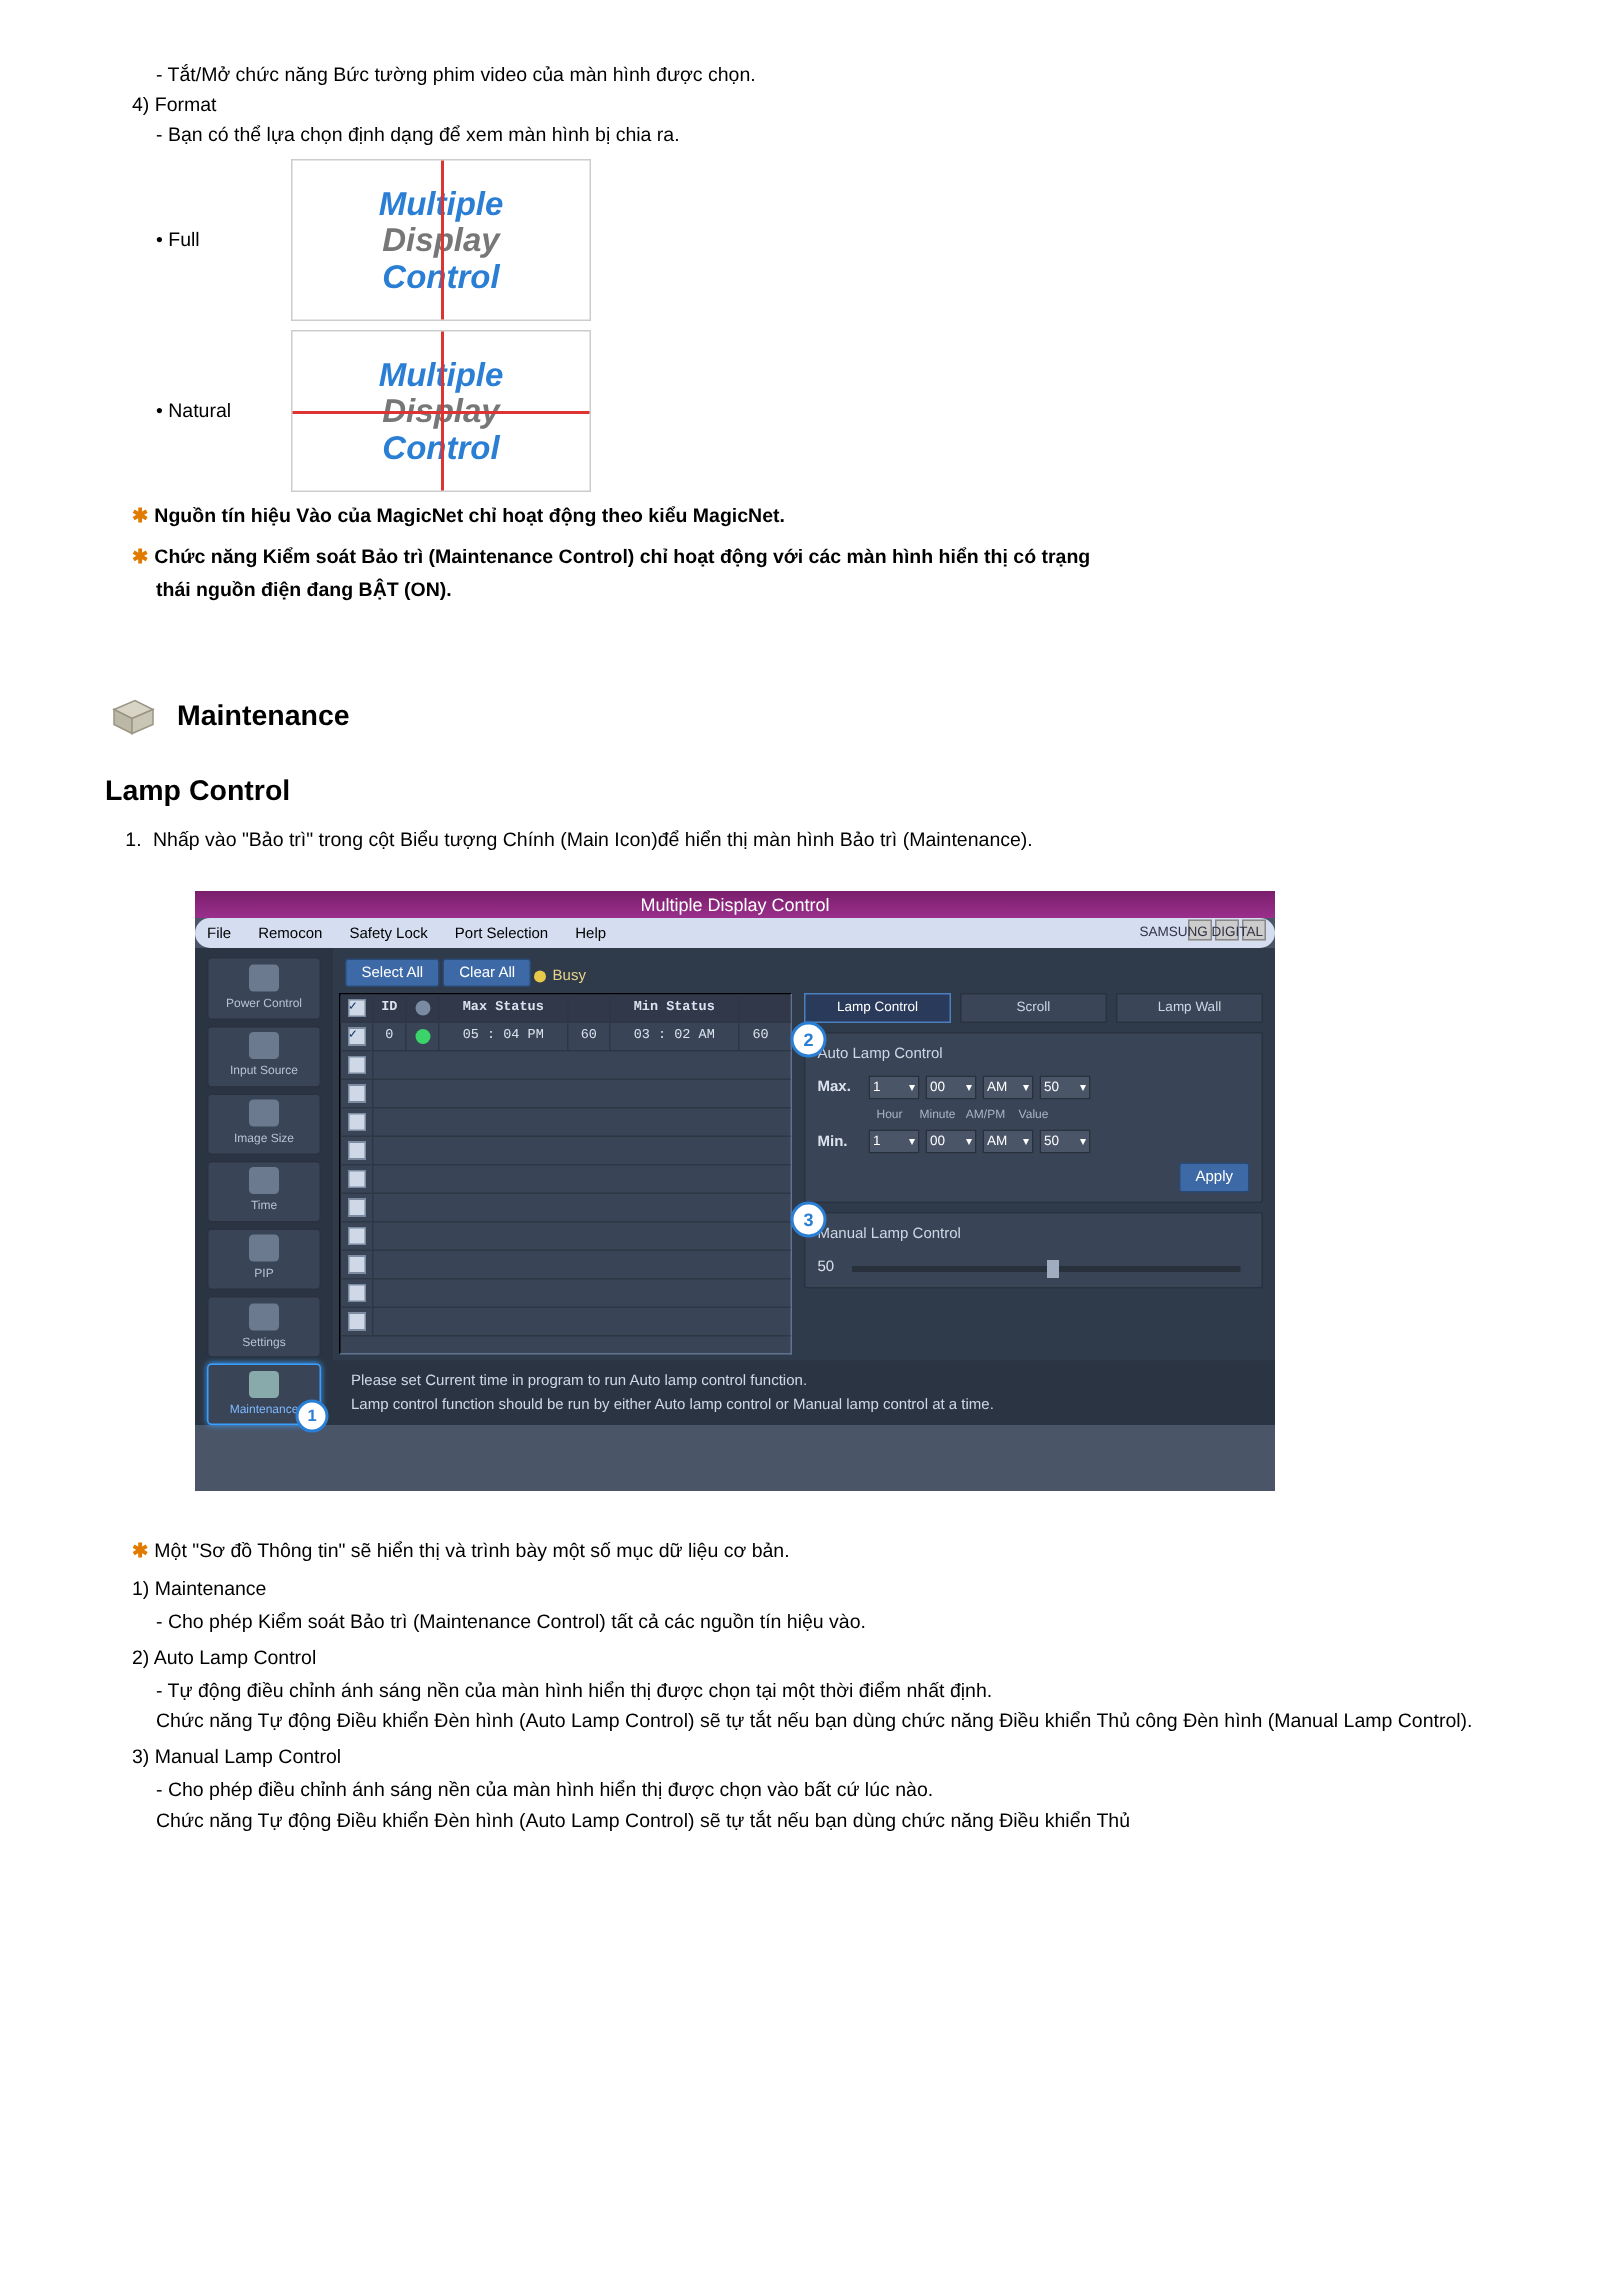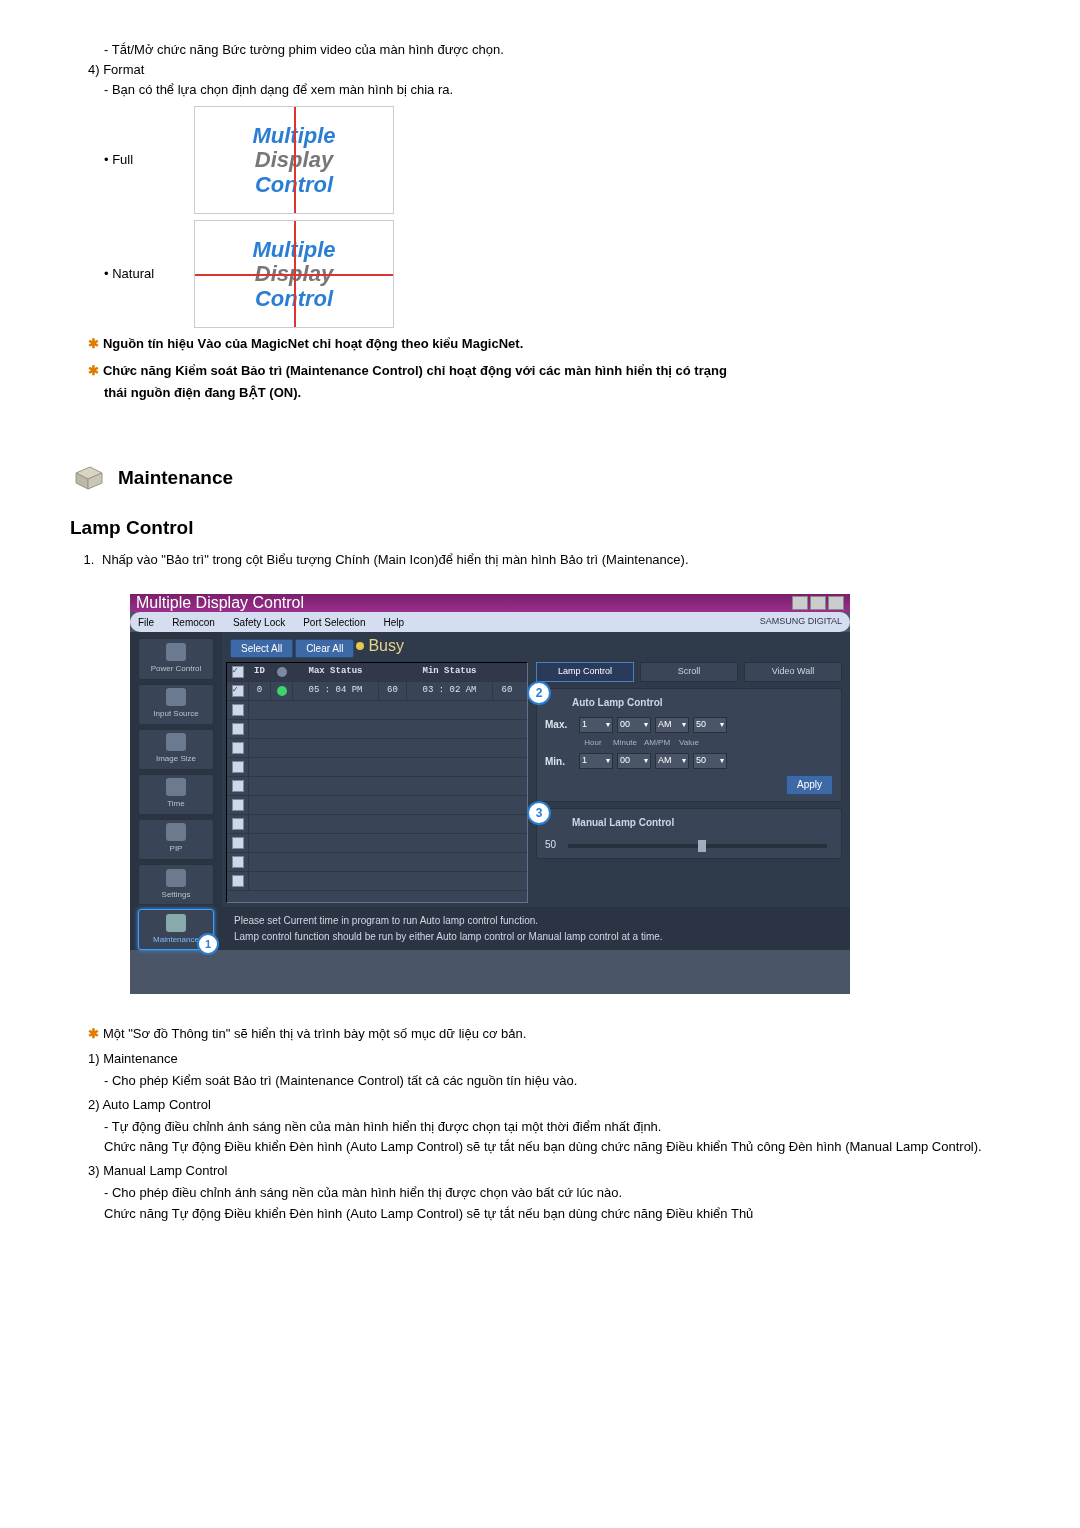--- a/index.html
+++ b/index.html
@@ -42,21 +42,21 @@
   h3.subhead { font-size: 19px; font-weight: bold; margin: 20px 0 8px 0; }
   ol.num { margin: 4px 0 24px 28px; padding: 0; }
   ol.num li { margin: 2px 0; padding-left: 4px; }
   .screenshot {
     width: 720px; height: 400px; margin: 16px 0 30px 60px;
     background: #4a5568; position: relative; font-family: Tahoma, Arial, sans-serif;
     color: #fff; font-size: 10px;
   }
   .ss-title {
     height: 18px; background: linear-gradient(#7a1f6c,#9a2f8c);
-    display: flex; align-items: center; padding: 0 6px; font-size: 16px;
+    display: flex; align-items: center; padding: 0 6px; font-size: 12px; flex-direction: column;
   }
   .ss-title .winbtns { margin-left: auto; display: flex; gap: 2px; }
   .ss-title .winbtn { width: 14px; height: 12px; background: #ccc; border: 1px solid #888; }
   .ss-menubar {
     height: 20px; background: #d4def0; color: #000; display: flex; align-items: center;
     padding: 0 8px; gap: 18px; font-size: 10px; border-radius: 10px;
   }
   .ss-menubar .brand { margin-left: auto; color: #334; font-size: 9px; }
   .ss-body { display: flex; height: 318px; background: #2f3a4a; }
   .ss-sidebar {
@@ -78,21 +78,21 @@
     font-weight: bold; font-size: 11px; display: flex; align-items: center; justify-content: center;
   }
   .ss-main { flex: 1; display: flex; flex-direction: column; }
   .ss-toprow {
     height: 26px; background: #2f3a4a; display: flex; align-items: flex-end; padding: 0 8px; gap: 2px;
   }
   .ss-btn {
     background: #3d6aa6; border: 1px solid #2a4a76; color: #fff; font-size: 10px;
     padding: 1px 10px; border-radius: 2px;
   }
-  .ss-busy { display: flex; align-items: center; gap: 4px; color: #e6d48a; font-size: 16px; }
+  .ss-busy { display: flex; align-items: center; gap: 4px; color: #e6d48a; font-size: 10px; }
   .ss-busy .dot { width: 8px; height: 8px; border-radius: 50%; background: #e6c84a; }
   .ss-cols { flex: 1; display: flex; padding: 4px 8px 4px 4px; gap: 8px; }
   .ss-grid {
     width: 300px; background: #394556; border: 1px inset #28303c;
     display: flex; flex-direction: column; font-size: 9px; color: #dbe2ee;
   }
   .ss-grid-row { display: flex; height: 18px; align-items: center; border-bottom: 1px solid #2e3744; }
   .ss-grid-row.hdr { background: #30384a; font-weight: bold; }
   .ss-c { border-right: 1px solid #2e3744; padding: 0 3px; display: flex; align-items: center; justify-content: center; height: 100%; box-sizing: border-box; font-family: Liberation Mono, monospace; }
   .c-chk { width: 22px; }
@@ -109,21 +109,21 @@
   .tabrow { display: flex; gap: 6px; }
   .tabbtn {
     flex: 1; height: 18px; background: #3a4558; border: 1px solid #2a3240;
     display: flex; align-items: center; justify-content: center; font-size: 9px; color: #cdd6e4;
   }
   .tabbtn.act { background: #2a3a5a; border-color: #4a80c0; color: #fff; }
   .panel {
     background: #394556; border: 1px solid #2a3240; padding: 6px 8px; position: relative;
     font-size: 10px; color: #dbe2ee; border-radius: 2px;
   }
-  .panel .p-title { font-weight: bold; margin-bottom: 6px; color: #cdd6e4; margin-left: 27px; }
+  .panel .p-title { font-weight: normal; margin-bottom: 6px; color: #cdd6e4; }
   .panel .p-badge {
     position: absolute; left: -10px; top: -8px;
     width: 20px; height: 20px; border-radius: 50%;
     background: #fff; border: 2px solid #2a7fd4; color: #2a7fd4;
     font-weight: bold; font-size: 12px; display: flex; align-items: center; justify-content: center;
   }
   .lamp-row { display: flex; align-items: center; gap: 4px; margin: 4px 0; }
   .lamp-row .lbl { width: 30px; font-weight: bold; }
   .sel-mini {
     background: #4a5568; border: 1px solid #28303c; color: #fff; font-size: 9px;
@@ -329,21 +329,21 @@
               <div class="ss-c c-chk">
                 <div class="chkbox"></div>
               </div>
             </div>
         </div>
 
         <div class="ss-right">
           <div class="tabrow">
             <div class="tabbtn act">Lamp Control</div>
             <div class="tabbtn">Scroll</div>
-            <div class="tabbtn">Video Wall</div>
+            <div class="tabbtn">Lamp Wall</div>
           </div>
 
           <div class="panel">
             <div class="p-badge">2</div>
             <div class="p-title">Auto Lamp Control</div>
             <div class="lamp-row">
               <span class="lbl">Max.</span>
               <div class="sel-mini">1</div>
               <div class="sel-mini">00</div>
               <div class="sel-mini">AM</div>

